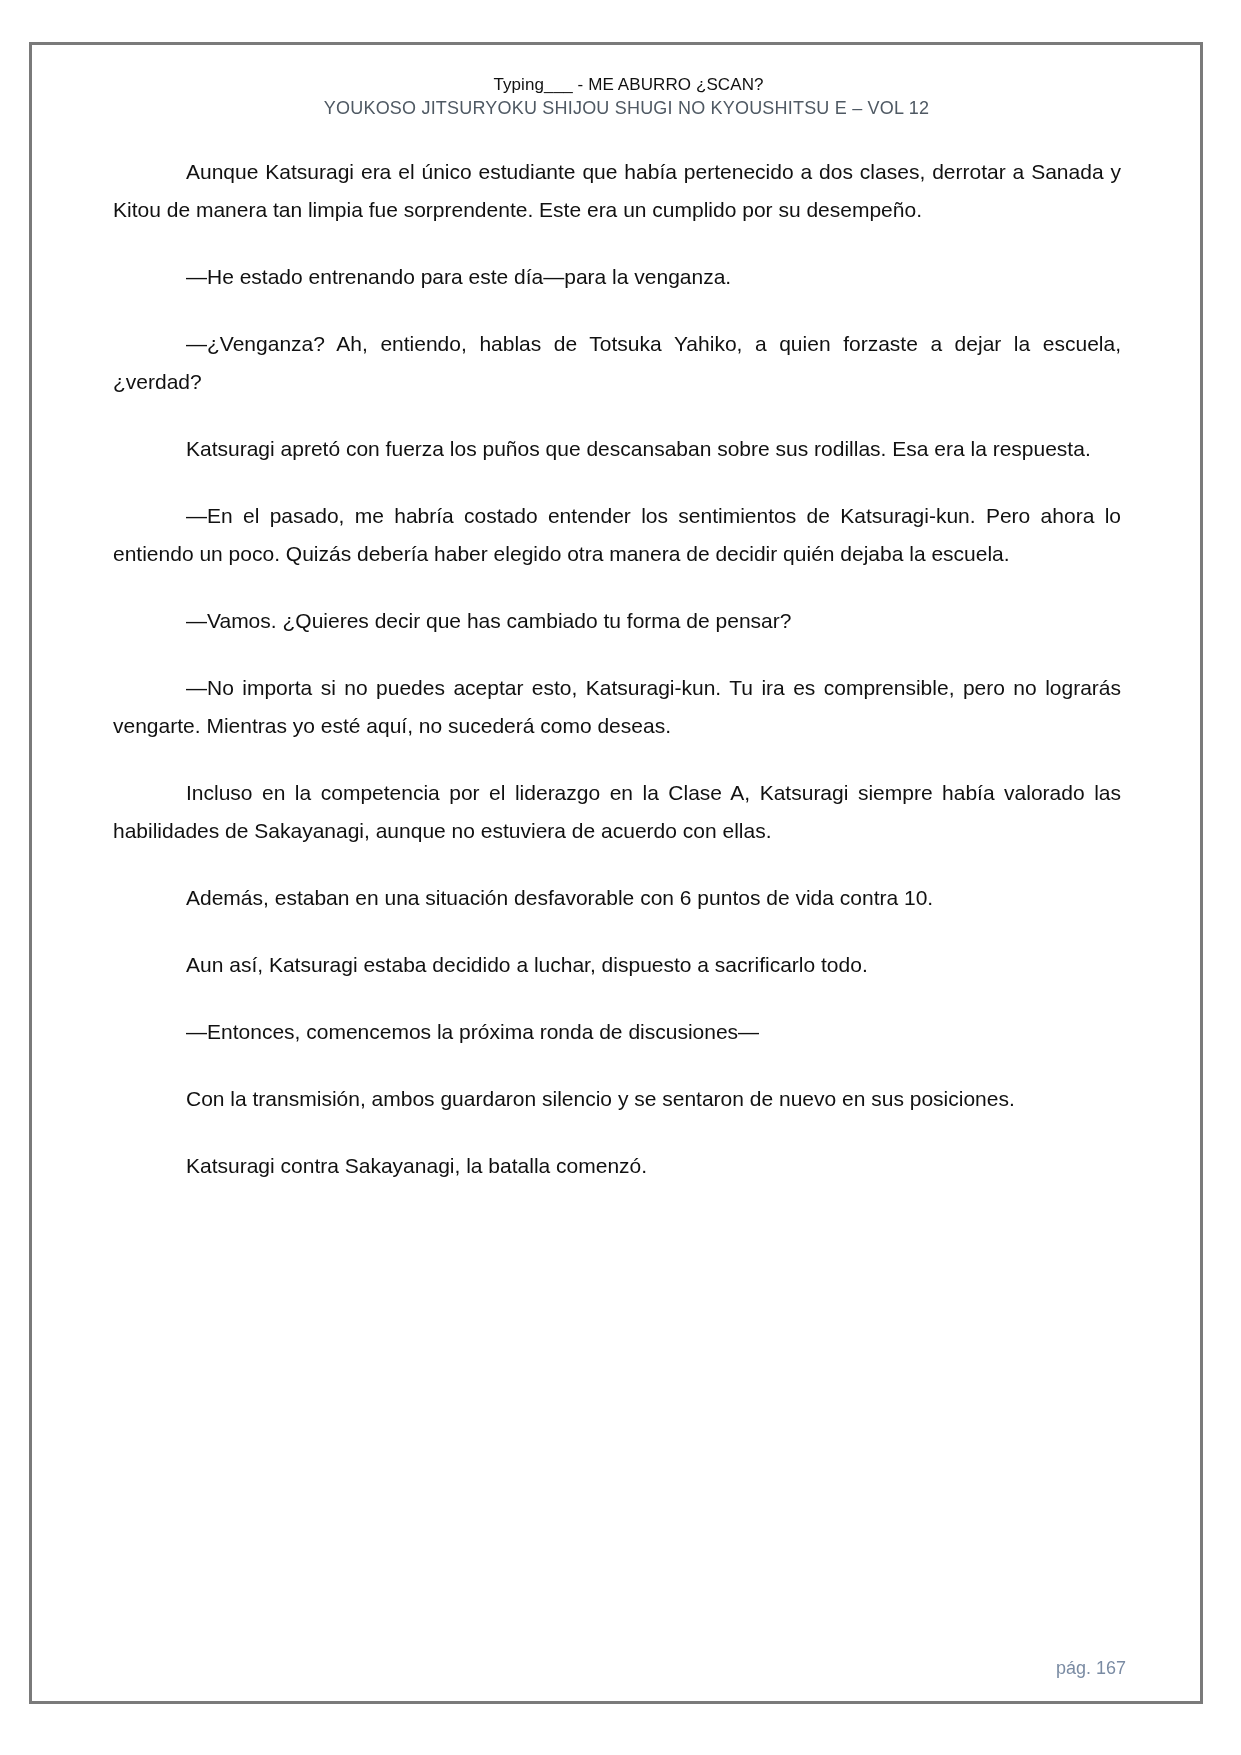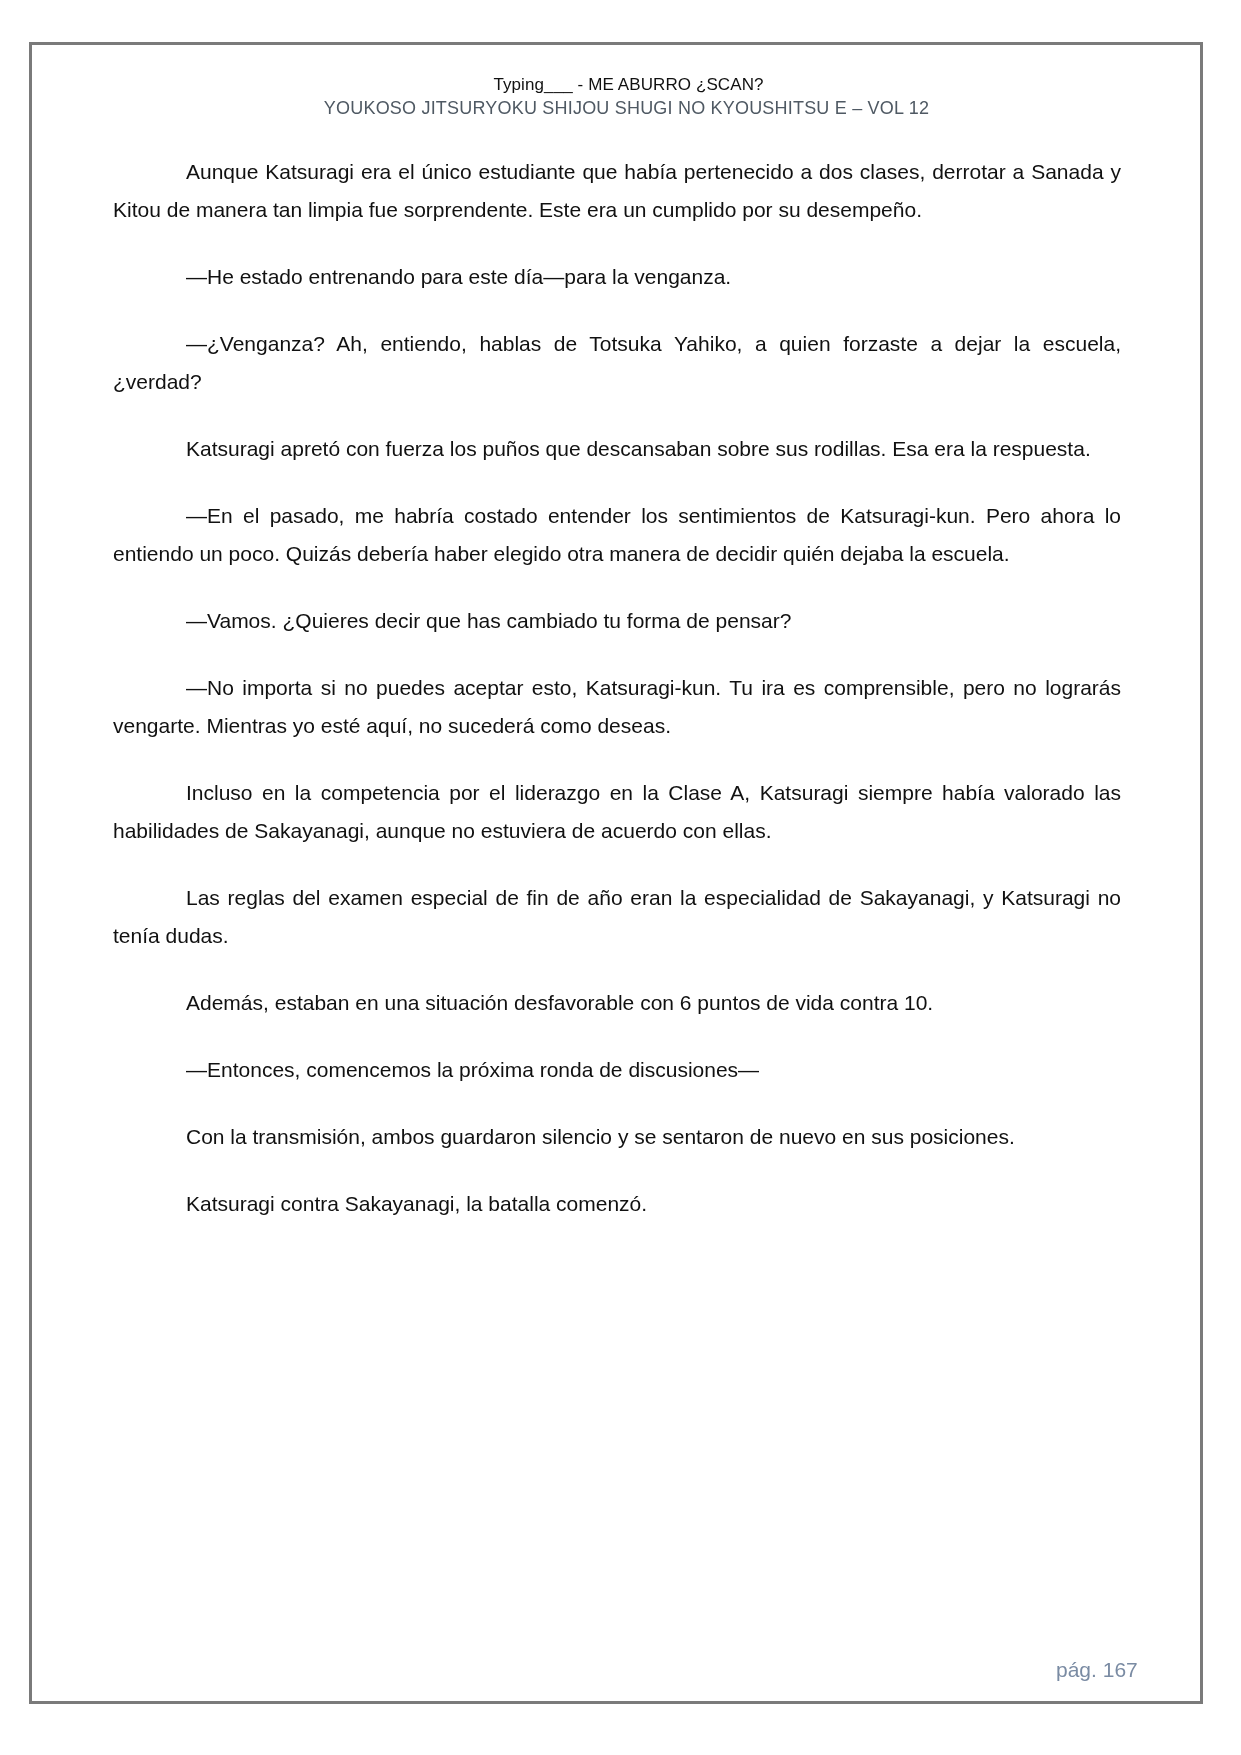--- a/index.html
+++ b/index.html
@@ -58,21 +58,21 @@
     .body-text p {
       margin: 0 0 29px 0;
       text-indent: 73px;
       text-align: justify;
     }
     .page-number {
       position: absolute;
       left: 1056px;
       top: 1658px;
       font-family: "Liberation Sans", sans-serif;
-      font-size: 21px;
+      font-size: 18px;
       color: #7a8ba3;
     }
   </style>
 </head>
 <body>
 
 <div class="page-frame"></div>
 
 <div class="header">
   <div class="header-line1">Typing___ - ME ABURRO ¿SCAN?</div>
@@ -81,20 +81,20 @@
 
 <div class="body-text">
   <p>Aunque Katsuragi era el único estudiante que había pertenecido a dos clases, derrotar a Sanada y Kitou de manera tan limpia fue sorprendente. Este era un cumplido por su desempeño.</p>
   <p>—He estado entrenando para este día—para la venganza.</p>
   <p>—¿Venganza? Ah, entiendo, hablas de Totsuka Yahiko, a quien forzaste a dejar la escuela, ¿verdad?</p>
   <p>Katsuragi apretó con fuerza los puños que descansaban sobre sus rodillas. Esa era la respuesta.</p>
   <p>—En el pasado, me habría costado entender los sentimientos de Katsuragi-kun. Pero ahora lo entiendo un poco. Quizás debería haber elegido otra manera de decidir quién dejaba la escuela.</p>
   <p>—Vamos. ¿Quieres decir que has cambiado tu forma de pensar?</p>
   <p>—No importa si no puedes aceptar esto, Katsuragi-kun. Tu ira es comprensible, pero no lograrás vengarte. Mientras yo esté aquí, no sucederá como deseas.</p>
   <p>Incluso en la competencia por el liderazgo en la Clase A, Katsuragi siempre había valorado las habilidades de Sakayanagi, aunque no estuviera de acuerdo con ellas.</p>
-  <p>Las reglas del examen especial de fin de año eran la especialidad de Sakayanagi, y Katsuragi no tenía dudas.</p>
   <p>Además, estaban en una situación desfavorable con 6 puntos de vida contra 10.</p>
+  <p>Aun así, Katsuragi estaba decidido a luchar, dispuesto a sacrificarlo todo.</p>
   <p>—Entonces, comencemos la próxima ronda de discusiones—</p>
   <p>Con la transmisión, ambos guardaron silencio y se sentaron de nuevo en sus posiciones.</p>
   <p>Katsuragi contra Sakayanagi, la batalla comenzó.</p>
 </div>
 
 <div class="page-number">pág. 167</div>
 
 </body></html>

